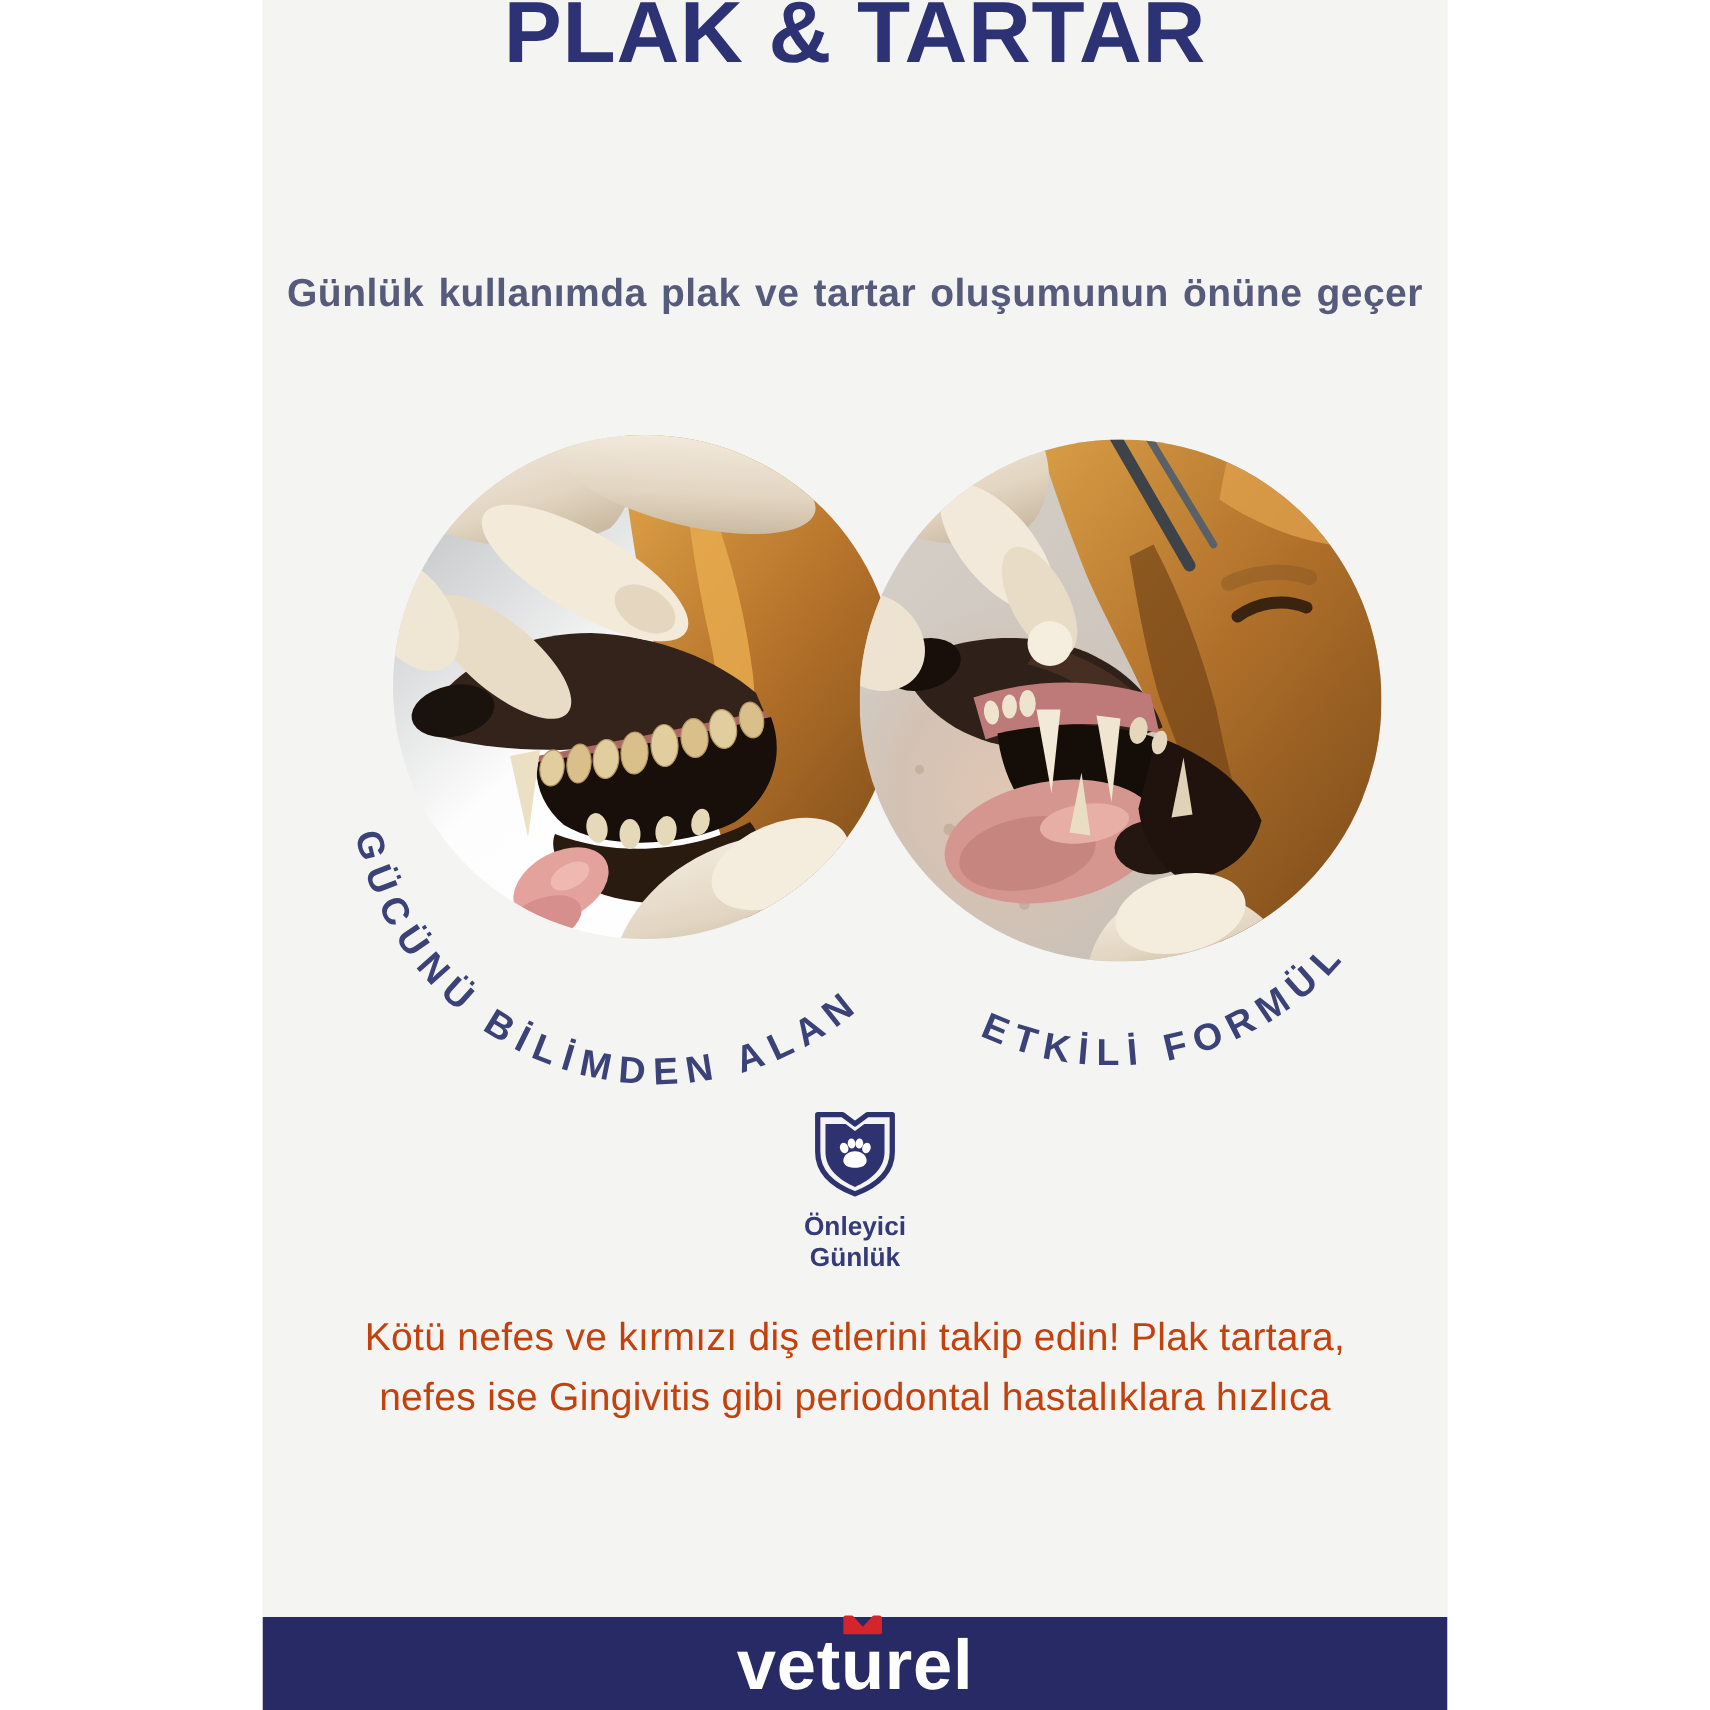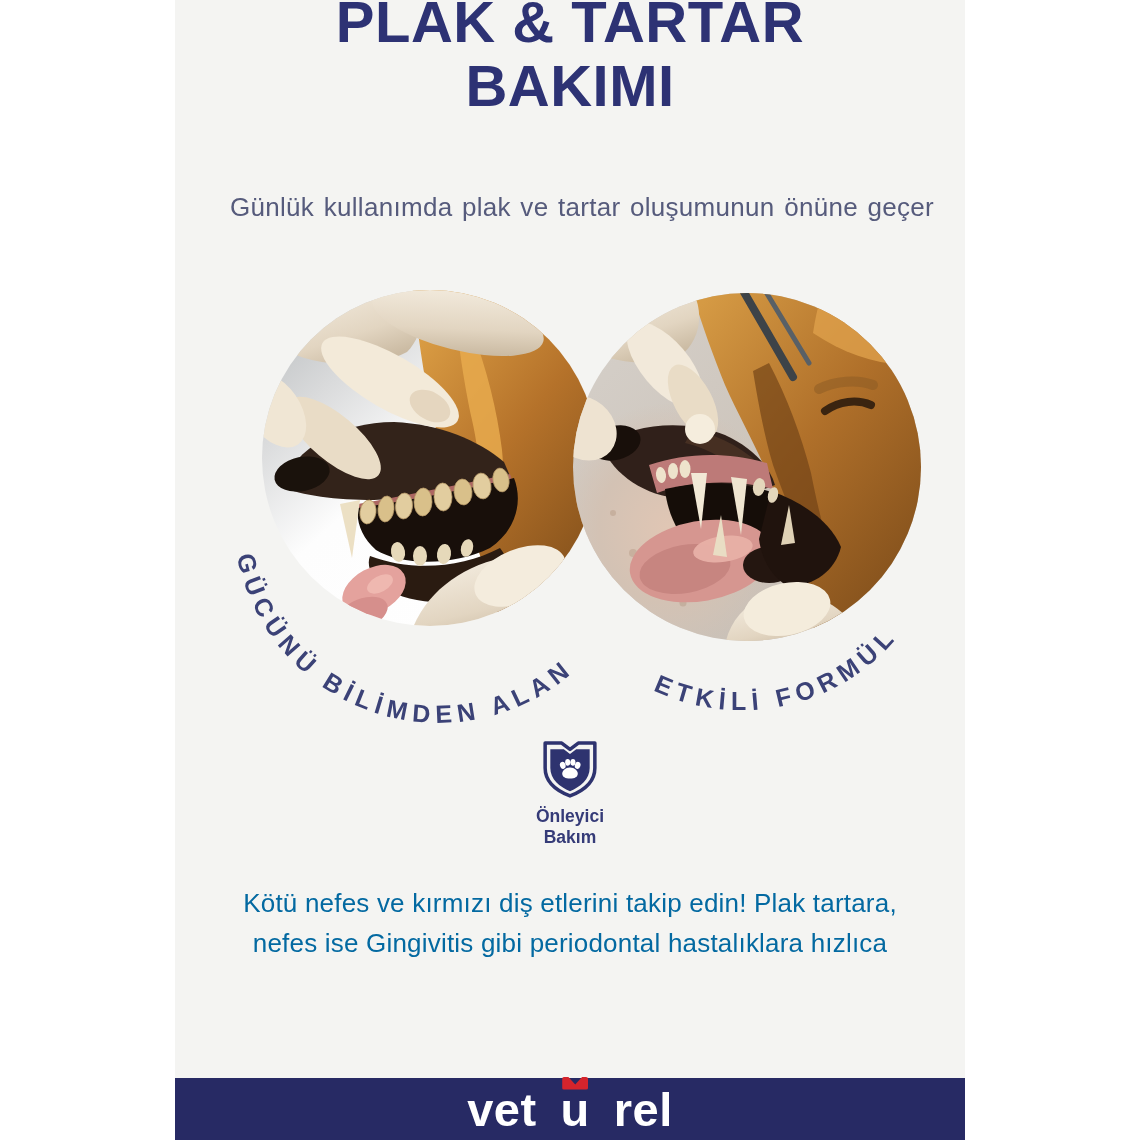--- a/index.html
+++ b/index.html
@@ -9,57 +9,56 @@
   }
   .poster{
     position:absolute;left:175px;top:0;width:790px;height:1140px;
     background:#f4f4f2;overflow:hidden;
   }
   
   .title{position:absolute;top:-10px;left:0;width:100%;margin:0;text-align:center;
     color:#2d3274;font-weight:800;font-size:58px;line-height:1.1;letter-spacing:.5px;}
   .title span{display:block;}
   
-  .subtitle{position:absolute;top:180px;left:0;width:100%;margin:12px;text-align:center;
-    color:#565b7c;font-size:26px;font-weight:400;letter-spacing:.3px;word-spacing:2px;}
+  .subtitle{position:absolute;top:180px;left:0;width:100%;margin:0;text-align:center;
+    color:#565b7c;font-size:26px;font-weight:700;letter-spacing:.3px;word-spacing:2px;}
   
   .photo{position:absolute;border-radius:50%;overflow:hidden;}
   .photo svg{display:block;width:100%;height:100%;}
   .photo-left{left:87px;top:290px;width:336px;height:336px;z-index:1;}
   .photo-right{left:398px;top:293px;width:348px;height:348px;z-index:2;}
   .captions-svg{position:absolute;left:0;top:0;width:790px;height:1140px;z-index:3;pointer-events:none;}
   .captions-svg text{fill:#3b4277;font-family:"Liberation Sans",sans-serif;
     font-size:25px;font-weight:700;letter-spacing:6px;}
   
   .badge{position:absolute;top:740px;left:0;width:100%;text-align:center;}
   .badge-label{margin-top:4px;color:#353b78;font-size:17.5px;font-weight:700;line-height:1.18;}
   .badge-label span{display:block;}
   
-  .paragraph{position:absolute;top:868px;left:15px;right:15px;margin:16px;text-align:center;
-    color:#0369a1;font-size:26px;font-weight:400;line-height:1.52;letter-spacing:.2px;}
+  .paragraph{position:absolute;top:868px;left:15px;right:15px;margin:4px;text-align:center;
+    color:#c2410c;font-size:26px;font-weight:400;line-height:1.52;letter-spacing:.2px;}
   .paragraph span{display:block;white-space:nowrap;}
   
   .footer{position:absolute;left:0;top:1078px;width:100%;height:62px;background:#272a64;
     display:flex;align-items:center;justify-content:center;}
   .logo{display:flex;align-items:center;color:#ffffff;font-size:47px;font-weight:800;
-    letter-spacing:.5px;line-height:1;gap:24px;}
+    letter-spacing:.5px;line-height:1;}
   .u-wrap{position:relative;display:inline-block;}
   .ears{position:absolute;left:50%;top:-9px;transform:translateX(-50%);
     width:26px;height:13px;background:#d4242c;border-radius:2px;
     clip-path:polygon(0 0,22% 0,50% 62%,78% 0,100% 0,100% 100%,0 100%);}
 </style>
 </head>
 <body>
 
 <div class="canvas">
   <div class="poster">
 
     <h1 class="title">
       <span>PLAK &amp; TARTAR</span>
-      <span>BAKIMI</span>
     </h1>
 
     <p class="subtitle">Günlük kullanımda plak ve tartar oluşumunun önüne geçer</p>
 
     <div class="photo photo-left">
       <svg viewBox="0 0 336 336" aria-hidden="true">
         <defs>
           <linearGradient id="bgL" x1="0" y1="0" x2="0.8" y2="0.9">
             <stop offset="0" stop-color="#b3b7b9"></stop>
               <stop offset="0.28" stop-color="#d9dadb"></stop>
@@ -197,21 +196,21 @@
         <path d="M28 9 L20 3 L4 3 L4 27 C4 41 15 49 28 54 C41 49 52 41 52 27 L52 3 L36 3 Z" fill="none" stroke="#2e336f" stroke-width="3.4" stroke-linejoin="round"></path>
         <path d="M28 13.5 L22 9 L9 9 L9 27 C9 38 18 45 28 49.5 C38 45 47 38 47 27 L47 9 L34 9 Z" fill="#2e336f"></path>
         <ellipse cx="21" cy="24.5" rx="2.7" ry="3.4" transform="rotate(-18 21 24.5)" fill="#ffffff"></ellipse>
         <ellipse cx="25.8" cy="21.6" rx="2.5" ry="3.2" transform="rotate(-6 25.8 21.6)" fill="#ffffff"></ellipse>
         <ellipse cx="30.8" cy="21.6" rx="2.5" ry="3.2" transform="rotate(6 30.8 21.6)" fill="#ffffff"></ellipse>
         <ellipse cx="35.4" cy="24.5" rx="2.7" ry="3.4" transform="rotate(18 35.4 24.5)" fill="#ffffff"></ellipse>
         <path d="M28 26.5 C32.5 26.5 35.5 29.5 35.5 32.5 C35.5 35.5 32.5 37.2 28 37.2 C23.5 37.2 20.5 35.5 20.5 32.5 C20.5 29.5 23.5 26.5 28 26.5 Z" fill="#ffffff"></path>
       </svg>
       <div class="badge-label">
         <span>Önleyici</span>
-        <span>Bakım</span>
+        <span>Günlük</span>
       </div>
     </div>
 
     <p class="paragraph">
       <span>Kötü nefes ve kırmızı diş etlerini takip edin! Plak tartara,</span>
       <span>nefes ise Gingivitis gibi periodontal hastalıklara hızlıca</span>
     </p>
 
     <div class="footer">
       <div class="logo">

